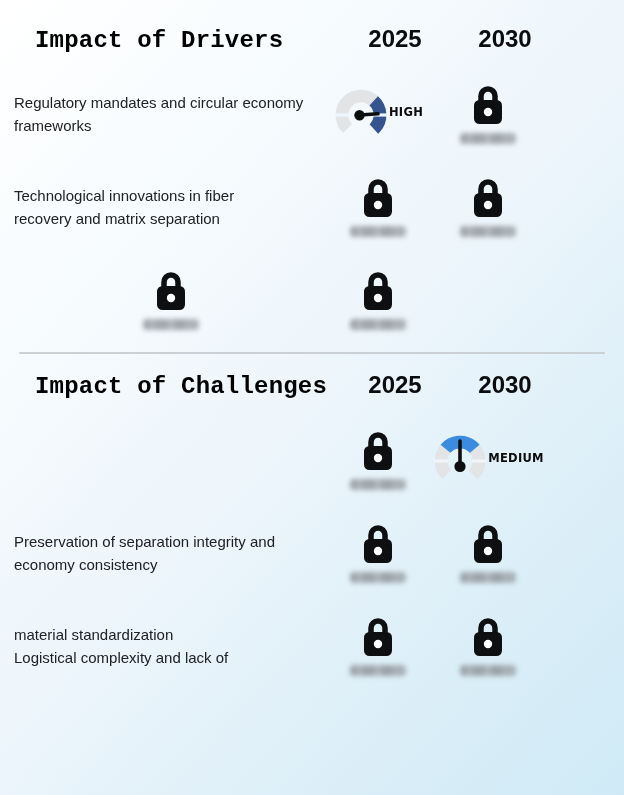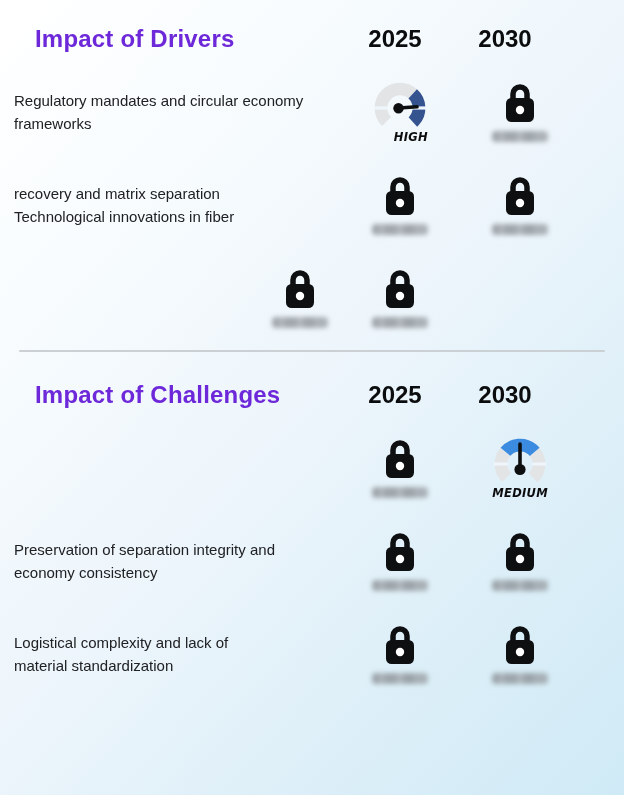--- a/index.html
+++ b/index.html
@@ -6,38 +6,38 @@
   body{
     width:624px;height:795px;overflow:hidden;
     font-family:"Liberation Sans", sans-serif;
     background:linear-gradient(133deg,#ffffff 0%,#f8fcfe 22%,#ecf5fb 52%,#ddeff8 75%,#cfeaf6 100%);
   }
   .section-header{
     display:grid;grid-template-columns:314px 100px 120px;
     padding-left:31px;align-items:baseline;
   }
   .hdr-drivers{margin-top:24px;}
-  .hdr-challenges{margin-top:28px;}
+  .hdr-challenges{margin-top:16px;}
   .section-title{
-    font-family:Liberation Sans, sans-serif;
-    font-size:24px;font-weight:bold;color:#6d28d9;
+    font-family:Liberation Mono, monospace;
+    font-size:24px;font-weight:bold;color:#000000;
     margin:0;padding-left:4px;letter-spacing:.2px;line-height:29px;
   }
   .year-col{
     font-family:Liberation Sans, sans-serif;
     font-size:24px;font-weight:bold;color:#0b0c0d;
     text-align:center;line-height:29px;
   }
   .rows{margin-top:12px;}
   .row{
     display:grid;grid-template-columns:314px 100px 120px;
     padding-left:14px;height:93px;align-items:center;
   }
   .row-label{font-size:15px;line-height:23px;color:#202124;}
-  .cell{display:flex;flex-direction:column;align-items:flex-end;justify-content:center;font-style:italic;}
+  .cell{display:flex;flex-direction:row;align-items:center;justify-content:center;}
   .gauge-label{
     font-family:"DejaVu Sans", sans-serif;
     font-size:11.5px;font-weight:bold;color:#0c0c0d;
     letter-spacing:.3px;margin-top:-4px;text-align:center;
   }
   .lock-wrap{display:flex;flex-direction:column;align-items:center;}
   .blur-pill{
     width:56px;height:11px;border-radius:4px;margin-top:7px;
     background:linear-gradient(90deg,#8b9196 0 12%,#a2a7ac 12% 22%,#8d9398 22% 45%,#a4a9ae 45% 55%,#8b9196 55% 75%,#9aa0a5 75% 100%);
     filter:blur(2.6px);opacity:.8;
@@ -97,22 +97,22 @@
         <svg width="38" height="42" viewBox="0 0 38 42">
             <use href="#lock-shape"></use>
           </svg>
         <div class="blur-pill"></div>
       </div>
     </div>
   </div>
 
   <div class="row">
     <div class="row-label">
+      <div>Technological innovations in fiber</div>
       <div>recovery and matrix separation</div>
-      <div>Technological innovations in fiber</div>
     </div>
     <div class="cell">
       <div class="lock-wrap">
         <svg width="38" height="42" viewBox="0 0 38 42">
             <use href="#lock-shape"></use>
           </svg>
         <div class="blur-pill"></div>
       </div>
     </div>
     <div class="cell">
@@ -193,22 +193,22 @@
         <svg width="38" height="42" viewBox="0 0 38 42">
             <use href="#lock-shape"></use>
           </svg>
         <div class="blur-pill"></div>
       </div>
     </div>
   </div>
 
   <div class="row">
     <div class="row-label">
+      <div>material standardization</div>
       <div>Logistical complexity and lack of</div>
-      <div>material standardization</div>
     </div>
     <div class="cell">
       <div class="lock-wrap">
         <svg width="38" height="42" viewBox="0 0 38 42">
             <use href="#lock-shape"></use>
           </svg>
         <div class="blur-pill"></div>
       </div>
     </div>
     <div class="cell">

